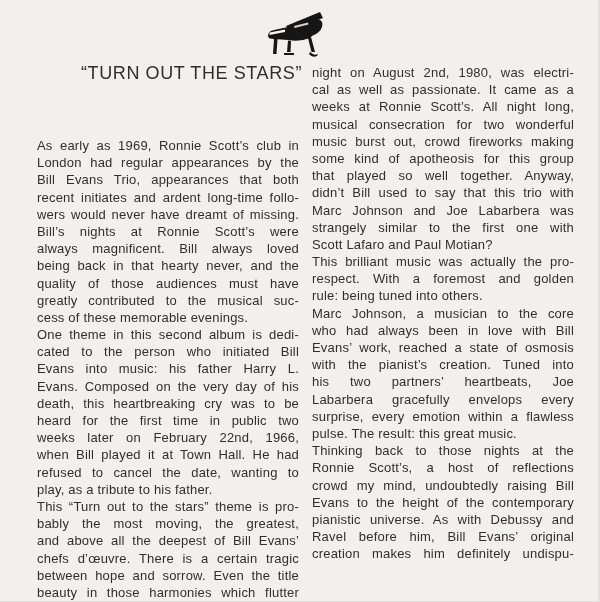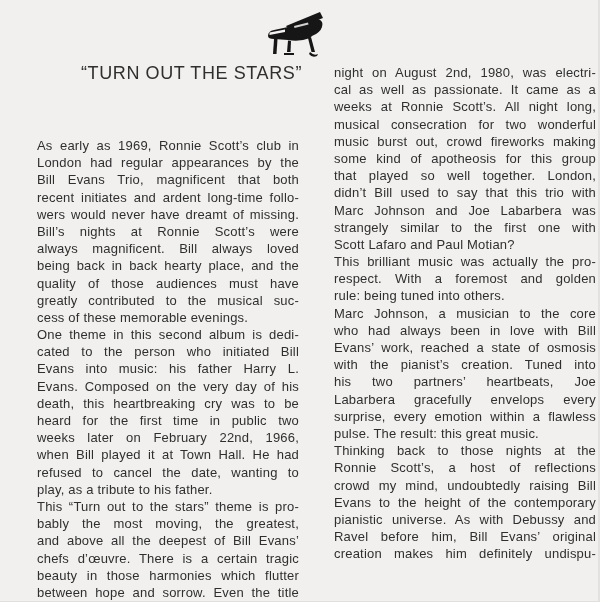--- a/index.html
+++ b/index.html
@@ -35,21 +35,21 @@
     color:var(--ink);
     white-space:nowrap;
     margin-left:44px;
   }
   .col{
     position:absolute;
     width:262px;
     color:var(--ink);
   }
   .col-left{left:37px;top:97px;margin-top:40px;}
-  .col-right{left:334px;top:64px;}
+  .col-right{left:312px;top:64px;}
   .line{
     height:17.2px;
     line-height:17.2px;
     font-size:13px;
     letter-spacing:0.2px;
     text-align:justify;
     text-align-last:justify;
     text-justify:inter-word;
     white-space:nowrap;
     overflow:visible;
@@ -87,55 +87,55 @@
 
       <path d="M30 15 L44 11.5 L44.5 13.5 L30.5 17 Z" fill="#f4f3f1" opacity="0.85"></path>
     </svg>
   </div>
 
   <div class="title">“TURN OUT THE STARS”</div>
 
   <div class="col col-left" id="col-left">
       <div class="line">As early as 1969, Ronnie Scott’s club in</div>
       <div class="line">London had regular appearances by the</div>
-      <div class="line">Bill Evans Trio, magnificent that both</div>
+      <div class="line">Bill Evans Trio, appearances that both</div>
       <div class="line">recent initiates and ardent long-time follo-</div>
       <div class="line">wers would never have dreamt of missing.</div>
       <div class="line">Bill’s nights at Ronnie Scott’s were</div>
       <div class="line">always magnificent. Bill always loved</div>
-      <div class="line">being back in back hearty place, and the</div>
+      <div class="line">being back in that hearty never, and the</div>
       <div class="line">quality of those audiences must have</div>
       <div class="line">greatly contributed to the musical suc-</div>
       <div class="line para-end">cess of these memorable evenings.</div>
       <div class="line">One theme in this second album is dedi-</div>
       <div class="line">cated to the person who initiated Bill</div>
       <div class="line">Evans into music: his father Harry L.</div>
       <div class="line">Evans. Composed on the very day of his</div>
       <div class="line">death, this heartbreaking cry was to be</div>
       <div class="line">heard for the first time in public two</div>
       <div class="line">weeks later on February 22nd, 1966,</div>
       <div class="line">when Bill played it at Town Hall. He had</div>
       <div class="line">refused to cancel the date, wanting to</div>
       <div class="line para-end">play, as a tribute to his father.</div>
       <div class="line">This “Turn out to the stars” theme is pro-</div>
       <div class="line">bably the most moving, the greatest,</div>
       <div class="line">and above all the deepest of Bill Evans’</div>
       <div class="line">chefs d’œuvre. There is a certain tragic</div>
+      <div class="line">between hope and sorrow. Even the title</div>
       <div class="line">beauty in those harmonies which flutter</div>
-      <div class="line">between hope and sorrow. Even the title</div>
       <div class="line">has something deeply poetic. The last</div>
     </div>
   <div class="col col-right" id="col-right">
       <div class="line">night on August 2nd, 1980, was electri-</div>
       <div class="line">cal as well as passionate. It came as a</div>
       <div class="line">weeks at Ronnie Scott’s. All night long,</div>
       <div class="line">musical consecration for two wonderful</div>
       <div class="line">music burst out, crowd fireworks making</div>
       <div class="line">some kind of apotheosis for this group</div>
-      <div class="line">that played so well together. London,</div>
+      <div class="line">that played so well together. Anyway,</div>
       <div class="line">didn’t Bill used to say that this trio with</div>
       <div class="line">Marc Johnson and Joe Labarbera was</div>
       <div class="line">strangely similar to the first one with</div>
       <div class="line para-end">Scott Lafaro and Paul Motian?</div>
       <div class="line">This brilliant music was actually the pro-</div>
       <div class="line">respect. With a foremost and golden</div>
       <div class="line para-end">rule: being tuned into others.</div>
       <div class="line">Marc Johnson, a musician to the core</div>
       <div class="line">who had always been in love with Bill</div>
       <div class="line">Evans’ work, reached a state of osmosis</div>

